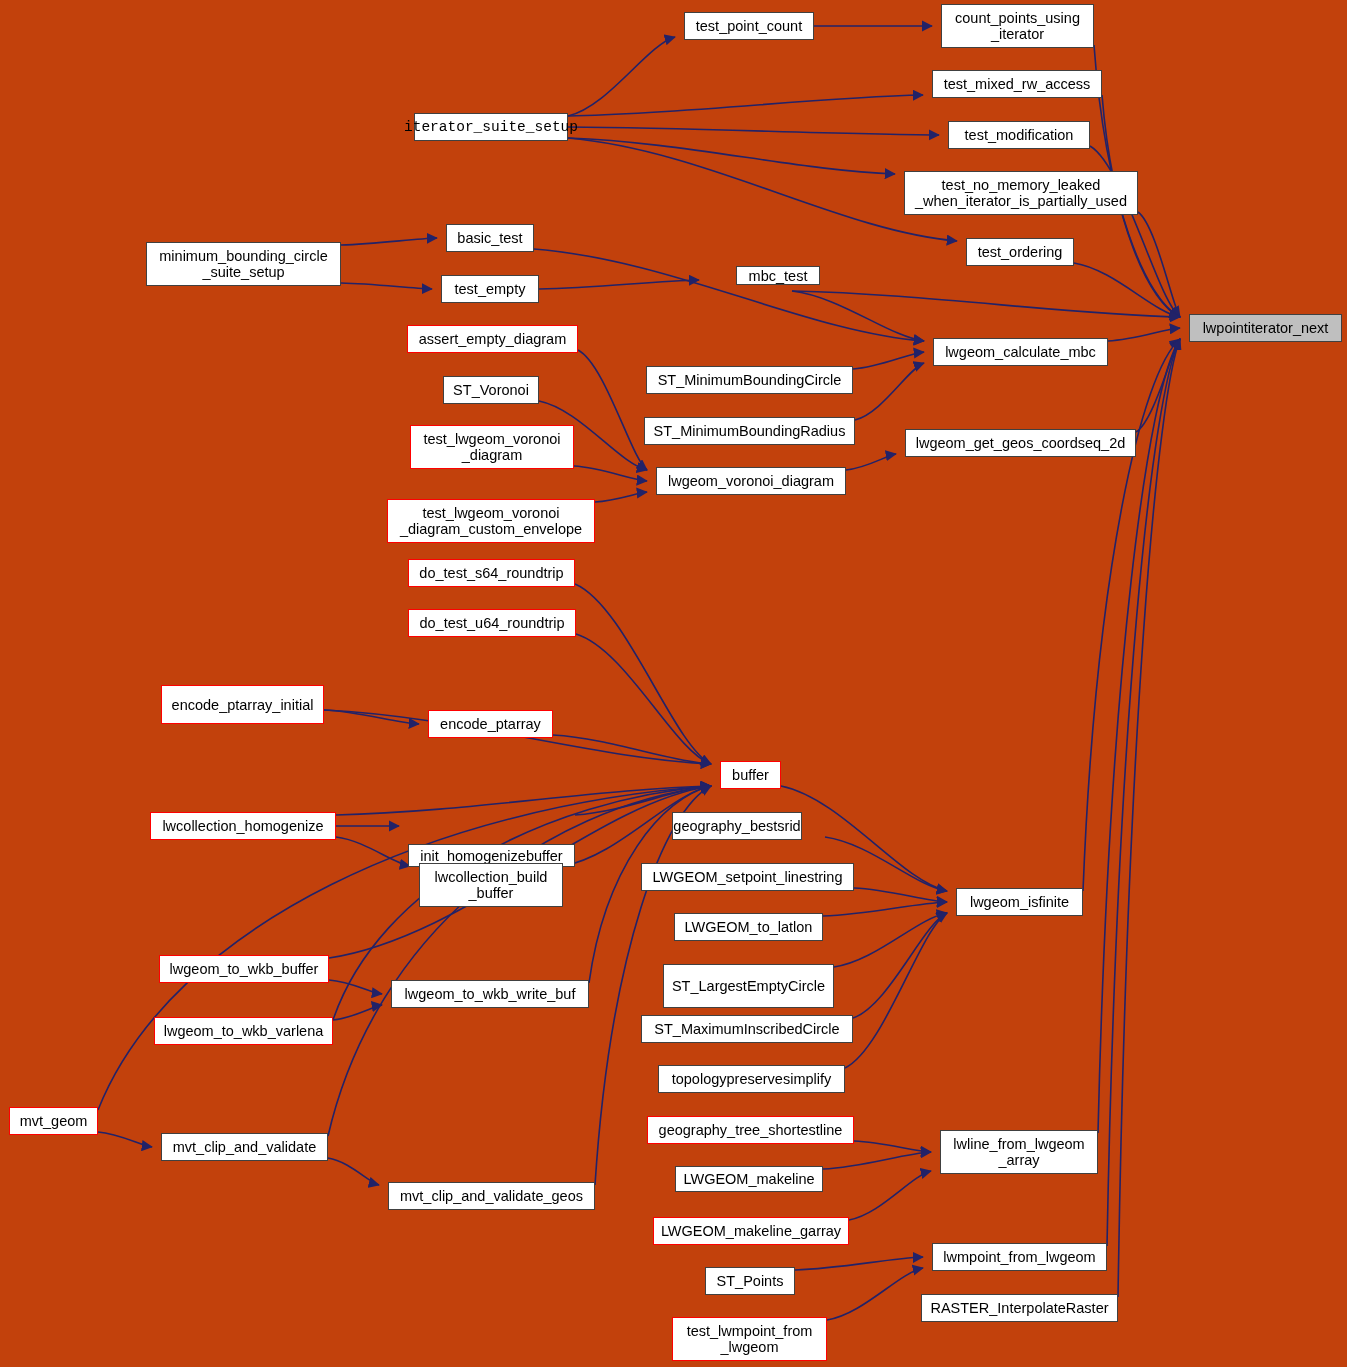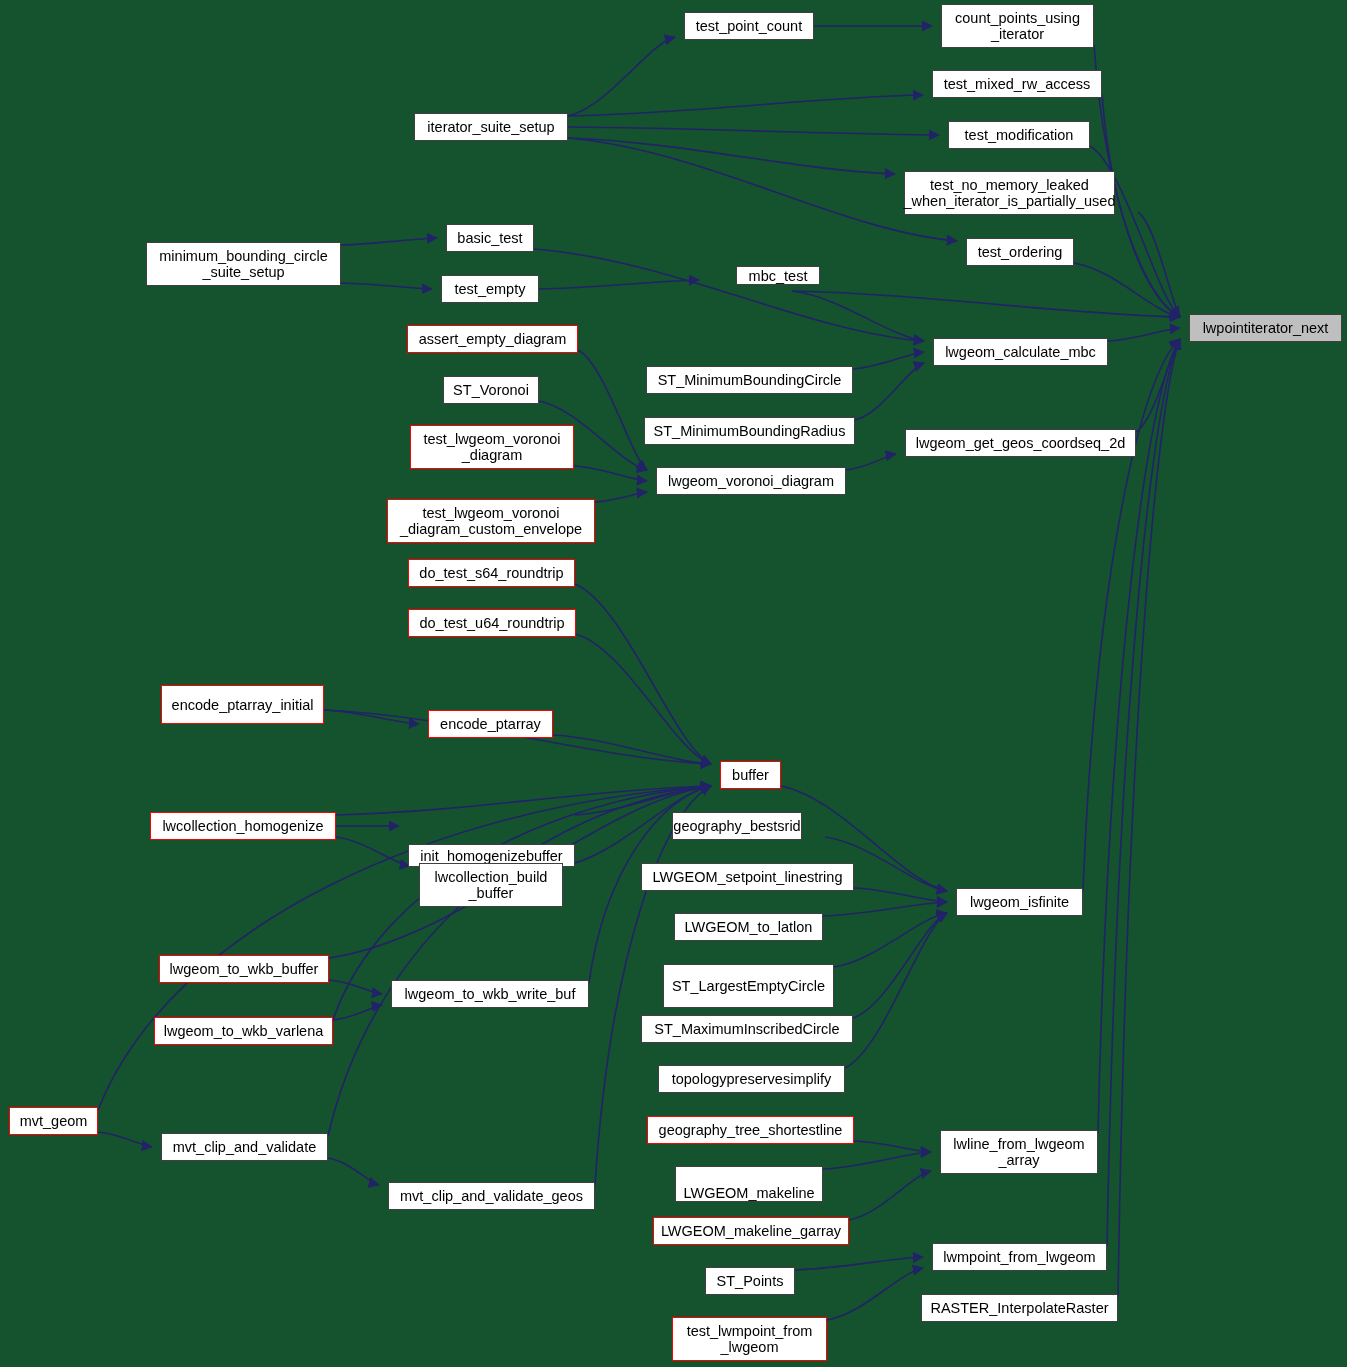--- a/index.html
+++ b/index.html
@@ -7,21 +7,21 @@
     padding: 0;
     background: #ffffff;
   }
   body {
     font-family: "Liberation Sans", sans-serif;
   }
   #canvas {
     position: relative;
     width: 1347px;
     height: 1367px;
-    background: #14532d;
+    background: #c2410c;
     overflow: hidden;
   }
   #edges {
     position: absolute;
     left: 0;
     top: 0;
     width: 1347px;
     height: 1367px;
     pointer-events: none;
   }
@@ -122,23 +122,23 @@
         <path d="M 827 1320 C 863.75 1313.76, 898.4 1273.2, 923 1268" marker-end="url(#arrow)"></path>
         <path d="M 1107 1246 C 1116.84 719.94, 1152.1 393.42, 1180 339" marker-end="url(#arrow)"></path>
         <path d="M 1118 1297 C 1126.52 741.36, 1157.05 396.48, 1180 339" marker-end="url(#arrow)"></path>
       </g>
   </svg>
   <div id="node-layer">
       <div class="node" style="left: 684px; top: 12px; width: 130px; height: 28px;"><span>test_point_count</span></div>
       <div class="node" style="left: 941px; top: 4px; width: 153px; height: 44px;"><span>count_points_using
 _iterator</span></div>
       <div class="node" style="left: 932px; top: 70px; width: 170px; height: 28px;"><span>test_mixed_rw_access</span></div>
-      <div class="node" style="left: 414px; top: 113px; width: 154px; height: 28px;"><span>iterator_suite_setup</span></div>
+      <div class="node" style="left: 414px; top: 113px; width: 154px; height: 28px; font-family: Liberation Mono, monospace;"><span>iterator_suite_setup</span></div>
       <div class="node" style="left: 948px; top: 121px; width: 142px; height: 28px;"><span>test_modification</span></div>
-      <div class="node" style="left: 904px; top: 171px; width: 211px; height: 44px;"><span>test_no_memory_leaked
+      <div class="node" style="left: 904px; top: 171px; width: 234px; height: 44px;"><span>test_no_memory_leaked
 _when_iterator_is_partially_used</span></div>
       <div class="node" style="left: 146px; top: 242px; width: 195px; height: 44px;"><span>minimum_bounding_circle
 _suite_setup</span></div>
       <div class="node" style="left: 446px; top: 224px; width: 88px; height: 28px;"><span>basic_test</span></div>
       <div class="node" style="left: 966px; top: 238px; width: 108px; height: 28px;"><span>test_ordering</span></div>
       <div class="node" style="left: 708px; top: 266px; width: 84px; height: 19px; margin-left: 28px;"><span>mbc_test</span></div>
       <div class="node" style="left: 441px; top: 275px; width: 98px; height: 28px;"><span>test_empty</span></div>
       <div class="node target" style="left: 1189px; top: 314px; width: 153px; height: 28px;"><span>lwpointiterator_next</span></div>
       <div class="node red" style="left: 407px; top: 325px; width: 171px; height: 28px;"><span>assert_empty_diagram</span></div>
       <div class="node" style="left: 933px; top: 338px; width: 175px; height: 28px;"><span>lwgeom_calculate_mbc</span></div>
@@ -168,21 +168,21 @@
       <div class="node red" style="left: 159px; top: 955px; width: 170px; height: 28px;"><span>lwgeom_to_wkb_buffer</span></div>
       <div class="node" style="left: 391px; top: 980px; width: 198px; height: 28px;"><span>lwgeom_to_wkb_write_buf</span></div>
       <div class="node" style="left: 641px; top: 1015px; width: 212px; height: 28px;"><span>ST_MaximumInscribedCircle</span></div>
       <div class="node red" style="left: 154px; top: 1017px; width: 179px; height: 28px;"><span>lwgeom_to_wkb_varlena</span></div>
       <div class="node" style="left: 658px; top: 1065px; width: 187px; height: 28px;"><span>topologypreservesimplify</span></div>
       <div class="node red" style="left: 647px; top: 1116px; width: 207px; height: 28px;"><span>geography_tree_shortestline</span></div>
       <div class="node red" style="left: 9px; top: 1107px; width: 89px; height: 28px;"><span>mvt_geom</span></div>
       <div class="node" style="left: 940px; top: 1130px; width: 158px; height: 44px;"><span>lwline_from_lwgeom
 _array</span></div>
       <div class="node" style="left: 161px; top: 1133px; width: 167px; height: 28px;"><span>mvt_clip_and_validate</span></div>
-      <div class="node" style="left: 675px; top: 1166px; width: 148px; height: 36px; align-items: flex-end;"><span>LWGEOM_makeline</span></div>
+      <div class="node" style="left: 675px; top: 1166px; width: 148px; height: 26px;"><span>LWGEOM_makeline</span></div>
       <div class="node" style="left: 388px; top: 1182px; width: 207px; height: 28px;"><span>mvt_clip_and_validate_geos</span></div>
       <div class="node red" style="left: 653px; top: 1217px; width: 196px; height: 28px;"><span>LWGEOM_makeline_garray</span></div>
       <div class="node" style="left: 932px; top: 1243px; width: 175px; height: 28px;"><span>lwmpoint_from_lwgeom</span></div>
       <div class="node" style="left: 705px; top: 1267px; width: 90px; height: 28px;"><span>ST_Points</span></div>
       <div class="node" style="left: 921px; top: 1294px; width: 197px; height: 28px;"><span>RASTER_InterpolateRaster</span></div>
       <div class="node red" style="left: 672px; top: 1317px; width: 155px; height: 44px;"><span>test_lwmpoint_from
 _lwgeom</span></div>
     </div>
 </div>
 

